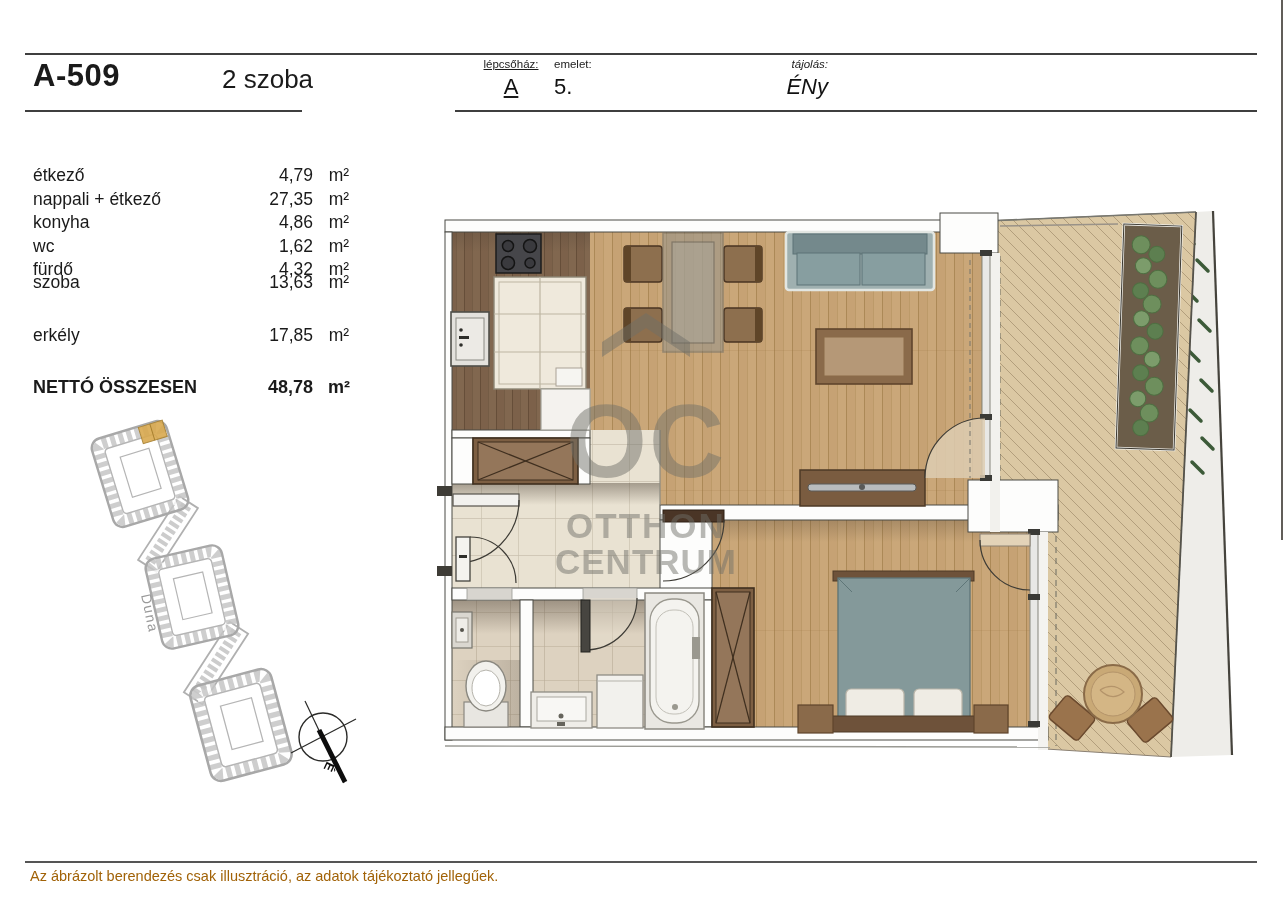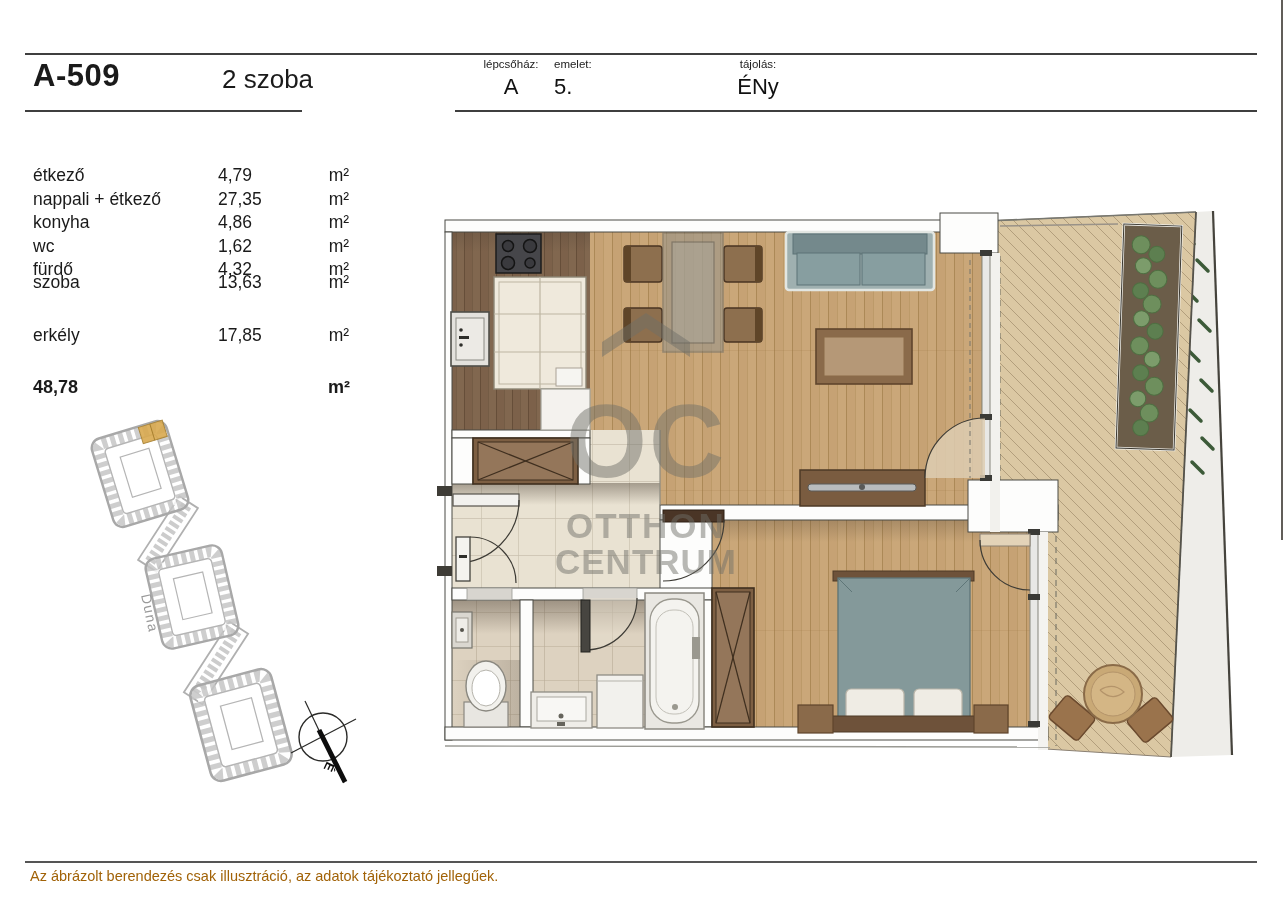--- a/index.html
+++ b/index.html
@@ -7,45 +7,45 @@
   .abs{position:absolute;}
   .hline{position:absolute;background:#3f3f3f;height:2px;}
   .hline.thin{height:1.5px;background:#555;}
   #unit-id{left:33px;top:58px;font-size:31px;font-weight:bold;letter-spacing:.5px;}
   #unit-type{left:222px;top:64px;font-size:26px;}
   .hfield{position:absolute;top:58px;width:110px;}
   .hfield .flabel{font-size:11.5px;color:#222;}
   .hfield .fvalue{font-size:22px;margin-top:4px;color:#111;}
   .room-row{position:absolute;left:33px;width:332px;display:flex;font-size:17.5px;line-height:24px;}
   .room-row .rname{width:185px;}
-  .room-row .rval{flex:1;}
+  .room-row .rval{flex:1;text-align:right;}
   .room-row .runit{width:52px;text-align:center;}
   .room-row.total{font-weight:bold;font-size:18px;}
   #footer-text{left:30px;top:868px;font-size:14.5px;color:#a16207;}
   #scan-edge{left:1281px;top:0;width:2px;height:540px;background:#45423c;opacity:.85;}
   svg text{font-family:"Liberation Sans",sans-serif;}
 </style>
 </head>
 <body>
 
 <div class="hline" style="left:25px;top:53px;width:1232px;"></div>
 <div class="abs" id="unit-id">A-509</div>
 <div class="abs" id="unit-type">2 szoba</div>
 <div class="hline" style="left:25px;top:110px;width:277px;"></div>
 <div class="hline" style="left:455px;top:110px;width:802px;"></div>
 
-<div class="hfield" style="left:456px;text-align:center;">
+<div class="hfield" style="left:456px;text-align:center;text-decoration:underline;">
   <div class="flabel">lépcsőház:</div>
   <div class="fvalue">A</div>
 </div>
 <div class="hfield" style="left:554px;">
   <div class="flabel">emelet:</div>
   <div class="fvalue">5.</div>
 </div>
-<div class="hfield" style="left:688px;width:140px;text-align:center;">
+<div class="hfield" style="left:688px;width:140px;text-align:right;font-style:italic;">
   <div class="flabel">tájolás:</div>
   <div class="fvalue">ÉNy</div>
 </div>
 
 <div>
   <div class="room-row" style="top:163px">
       <span class="rname">étkező</span>
       <span class="rval">4,79</span>
       <span class="runit">m²</span>
     </div>
@@ -73,20 +73,21 @@
       <span class="rname">szoba</span>
       <span class="rval">13,63</span>
       <span class="runit">m²</span>
     </div>
   <div class="room-row" style="top:323px">
       <span class="rname">erkély</span>
       <span class="rval">17,85</span>
       <span class="runit">m²</span>
     </div>
   <div class="room-row total" style="top:375px">
+      <span class="rname" style="width:200px">NETTÓ ÖSSZESEN</span>
       <span class="rval">48,78</span>
       <span class="runit">m²</span>
     </div>
 </div>
 
 <svg class="abs" style="left:60px;top:415px" width="340" height="400" viewBox="60 415 340 400">
 
   <g transform="translate(168,534) rotate(33)">
     <rect x="-11" y="-38" width="22" height="76" fill="#ffffff" stroke="#b0b0b0" stroke-width="1.8"></rect>
     <line x1="0" y1="-34" x2="0" y2="34" stroke="#cccccc" stroke-width="11" stroke-dasharray="4,3"></line>

